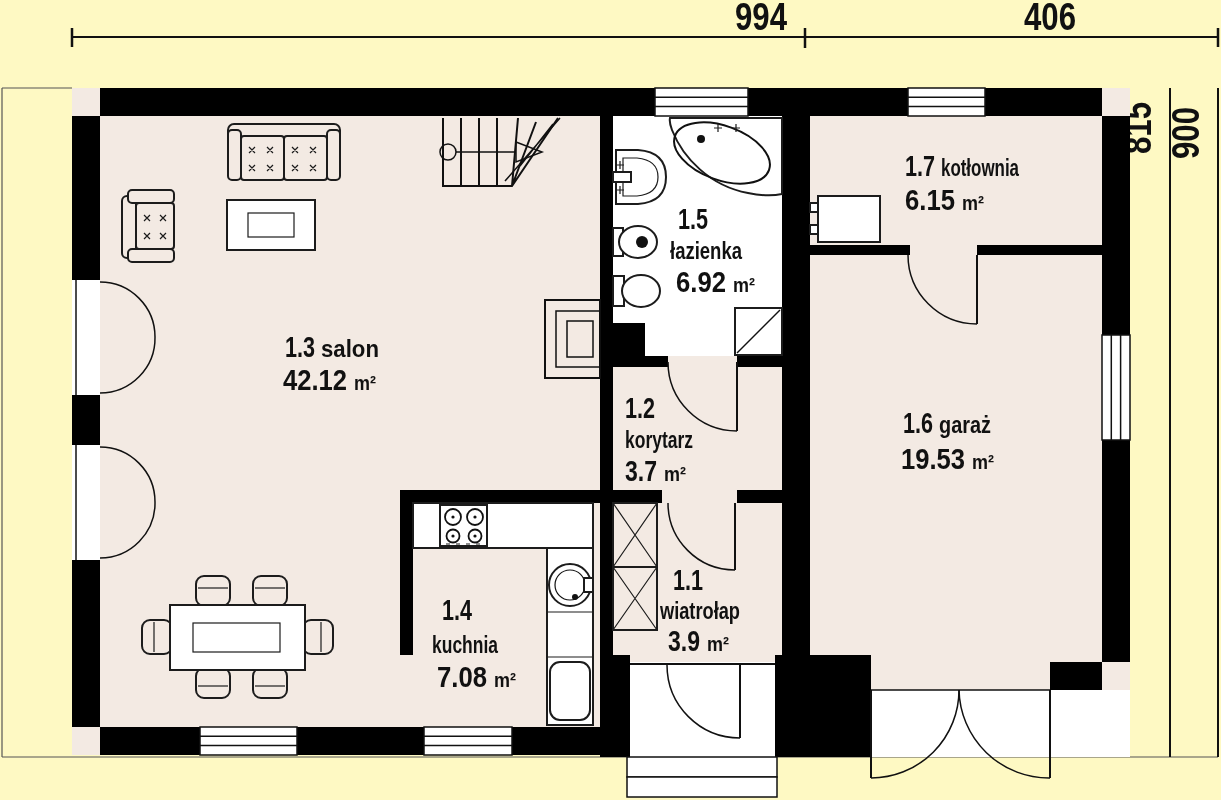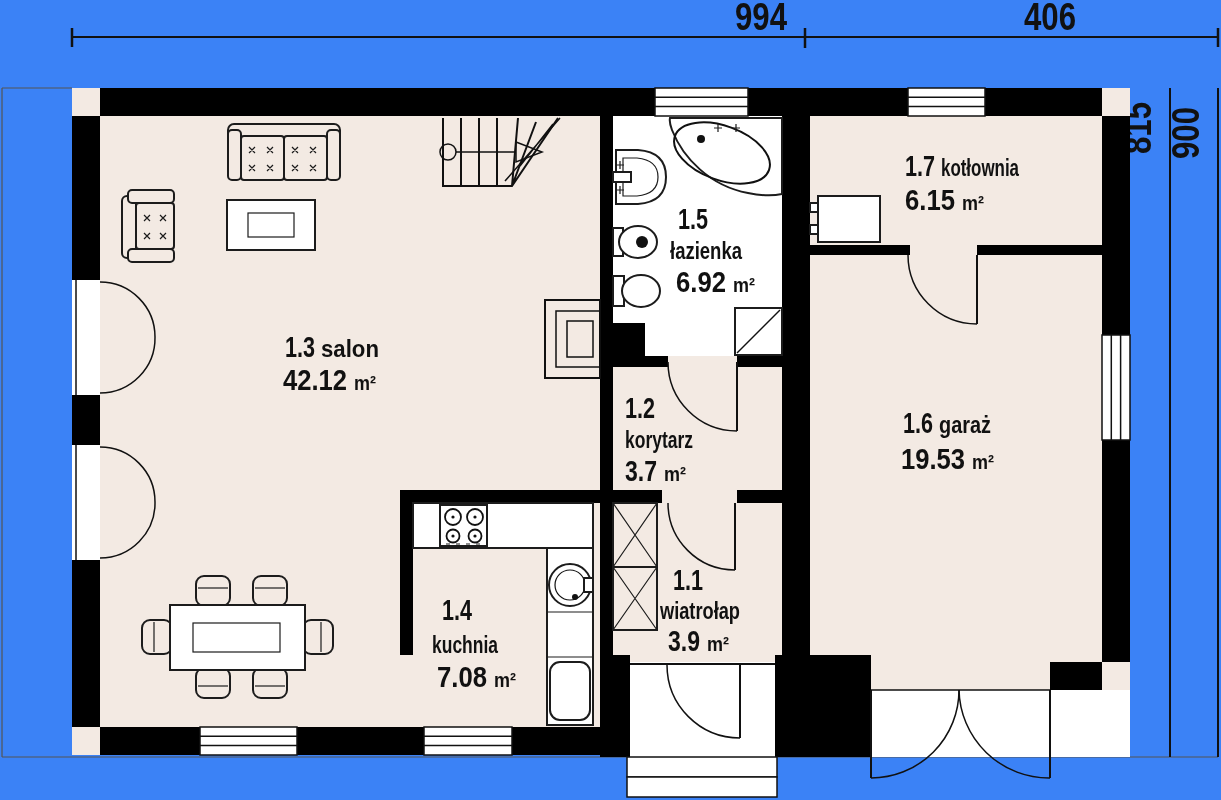--- a/index.html
+++ b/index.html
@@ -1,16 +1,16 @@
 <!DOCTYPE html>
 <html><head>
 <meta charset="utf-8">
 <style>
   html,body{margin:0;padding:0;background:#ffffff;}
-  .stage{position:relative;width:1221px;height:800px;background:#3b82f6;overflow:hidden;
+  .stage{position:relative;width:1221px;height:800px;background:#fef9c3;overflow:hidden;
          font-family:"Liberation Sans",sans-serif;text-align:right;}
   svg{position:absolute;left:0;top:0;}
   svg text{font-family:"Liberation Sans",sans-serif;font-weight:bold;fill:#111;}
   .dim{font-size:38px;}
   .num{font-size:29px;}
   .nm{font-size:24px;}
   .un{font-size:20px;}
   .wall{fill:#000000;}
   .flr{fill:#f3eae3;}
   .wht{fill:#ffffff;}

